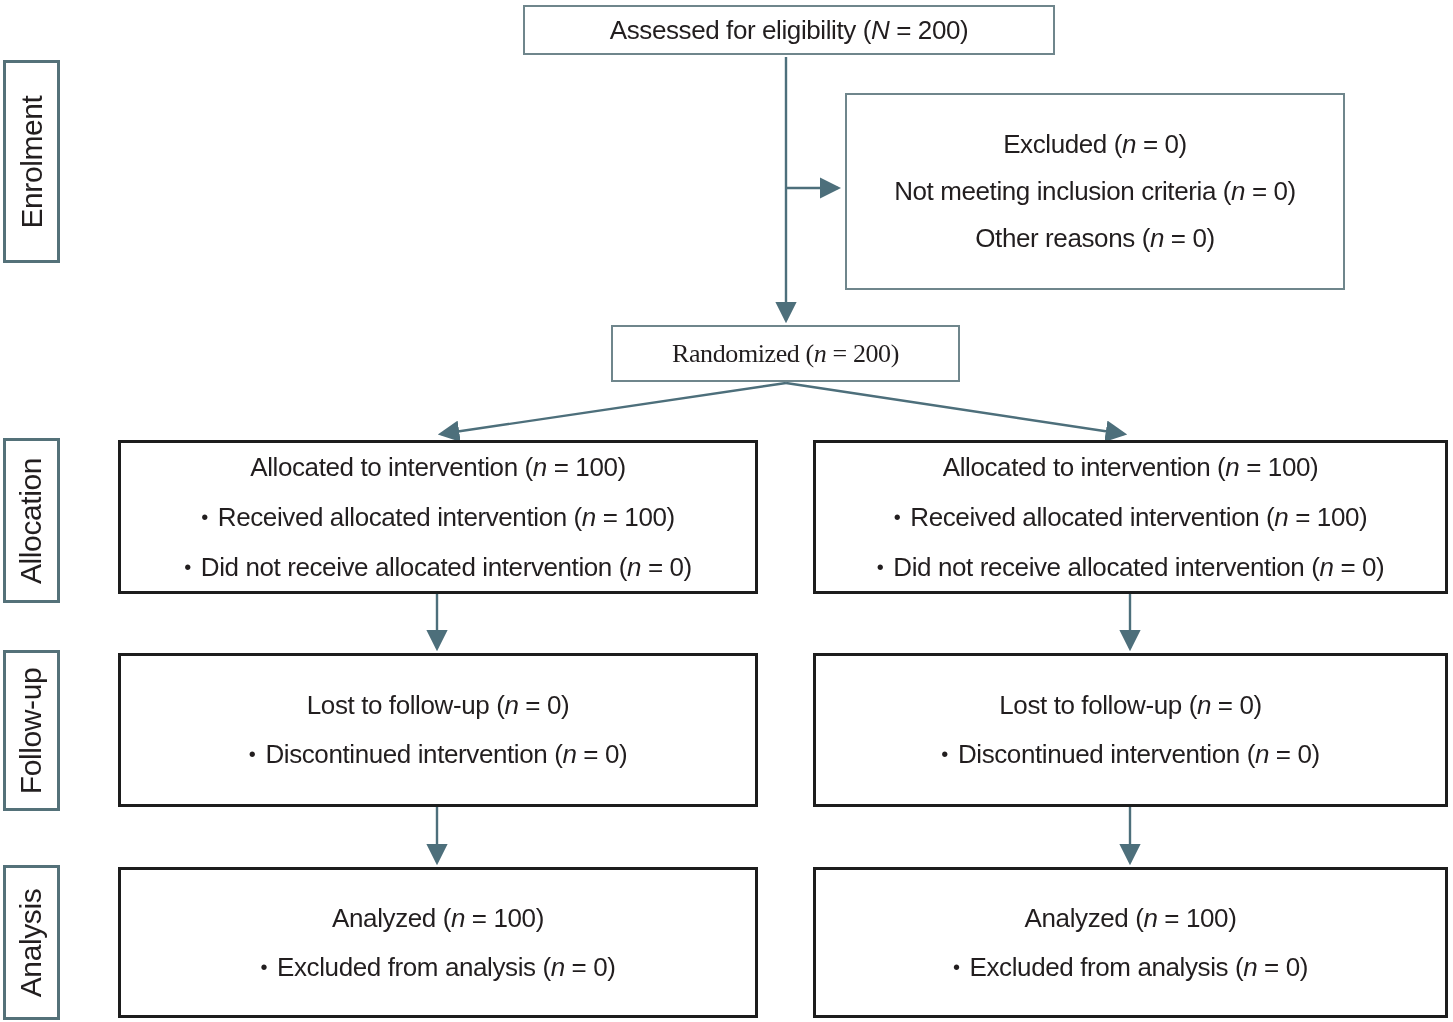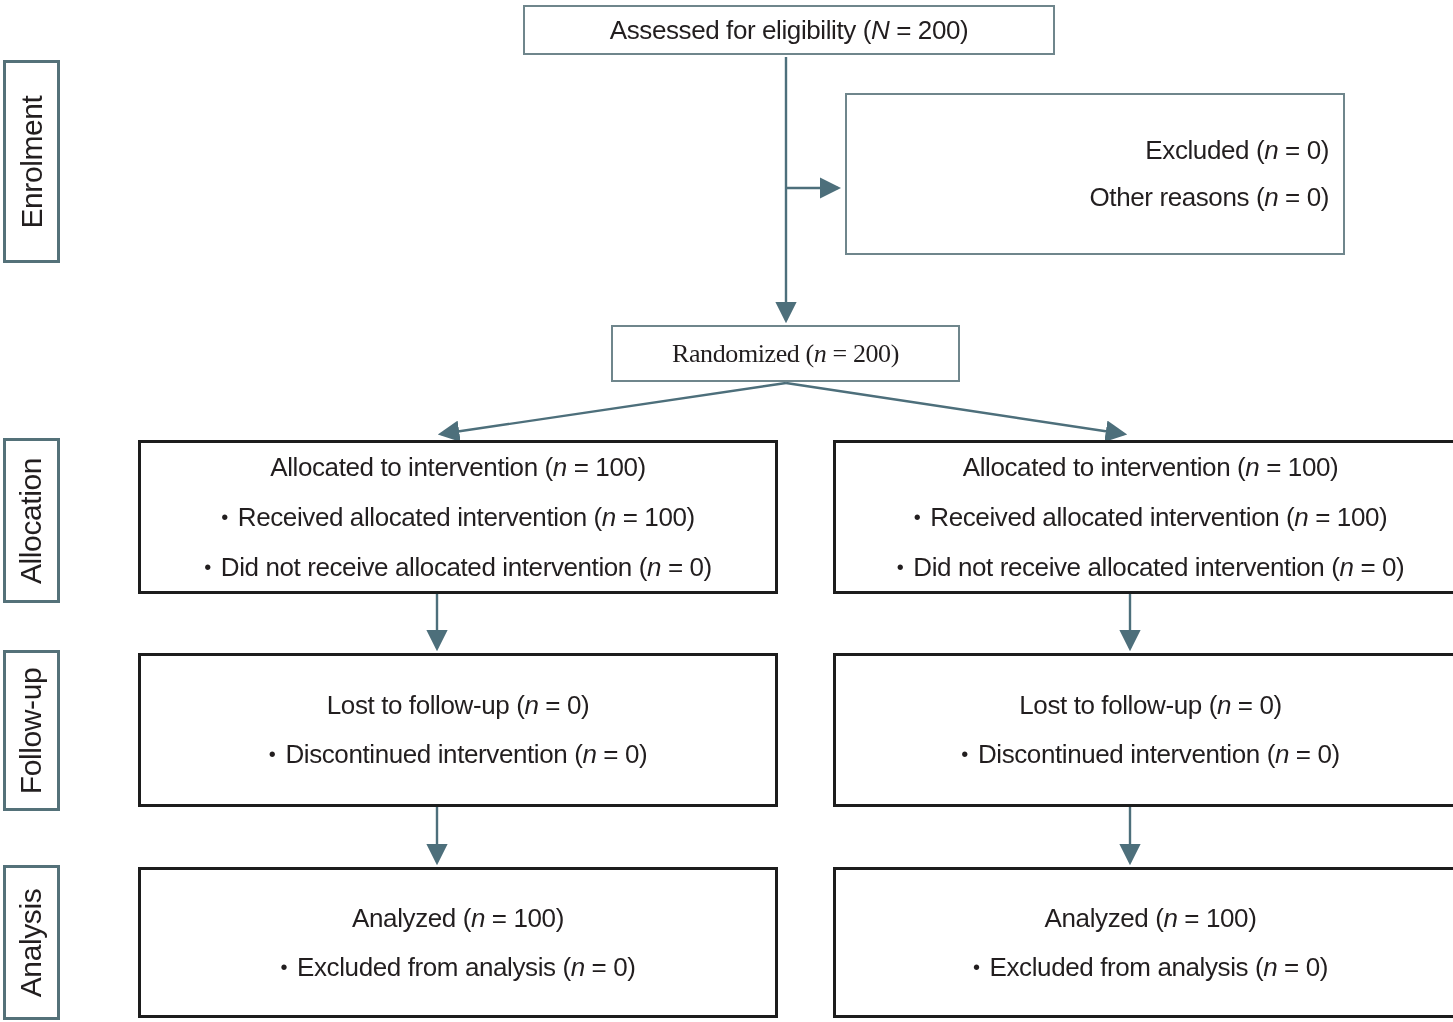--- a/index.html
+++ b/index.html
@@ -38,31 +38,31 @@
   .box {
     position: absolute;
     background: var(--bg);
     display: flex;
     flex-direction: column;
     justify-content: center;
     align-items: center;
     text-align: center;
     font-size: 26px;
     letter-spacing: -0.4px;
-    padding: 2px 14px;
+    padding: 2px 20px;
   }
   .box.flowbox { border: 2px solid var(--border-flow); }
-  .box.mainbox { border: 3px solid var(--border-dark); margin-left: 20px; }
+  .box.mainbox { border: 3px solid var(--border-dark); }
 
   .bline { line-height: 47px; white-space: nowrap; }
   .bline .dot { font-size: 20px; vertical-align: 2px; margin-right: 10px; }
   .bline i { font-style: italic; }
 
   #box-assessed   { left: 523px; top: 5px;   width: 532px; height: 50px; }
-  #box-excluded   { left: 845px; top: 93px;  width: 500px; height: 162px; align-items: flex-end; }
+  #box-excluded   { left: 845px; top: 93px;  width: 500px; height: 197px; }
   #box-randomized { left: 611px; top: 325px; width: 349px; height: 57px; font-family: Liberation Serif, serif; }
 
   #box-alloc-left     { left: 118px; top: 440px; width: 640px; height: 154px; }
   #box-alloc-right    { left: 813px; top: 440px; width: 635px; height: 154px; }
   #box-followup-left  { left: 118px; top: 653px; width: 640px; height: 154px; }
   #box-followup-right { left: 813px; top: 653px; width: 635px; height: 154px; }
   #box-analysis-left  { left: 118px; top: 867px; width: 640px; height: 151px; }
   #box-analysis-right { left: 813px; top: 867px; width: 635px; height: 151px; }
 
   #box-alloc-left .bline, #box-alloc-right .bline { line-height: 50px; }
@@ -120,20 +120,21 @@
   </div>
   <div class="stage-label" id="label-analysis">
     <span>Analysis</span>
   </div>
 
   <div class="box flowbox" id="box-assessed">
       <div class="bline">Assessed for eligibility (<i>N</i> = 200)</div>
     </div>
   <div class="box flowbox" id="box-excluded">
       <div class="bline">Excluded (<i>n</i> = 0)</div>
+      <div class="bline">Not meeting inclusion criteria (<i>n</i> = 0)</div>
       <div class="bline">Other reasons (<i>n</i> = 0)</div>
     </div>
   <div class="box flowbox" id="box-randomized">
       <div class="bline">Randomized (<i>n</i> = 200)</div>
     </div>
 
   <div class="box mainbox" id="box-alloc-left">
       <div class="bline">Allocated to intervention (<i>n</i> = 100)</div>
       <div class="bline bullet"><span class="dot">•</span>Received allocated intervention (<i>n</i> = 100)</div>
       <div class="bline bullet"><span class="dot">•</span>Did not receive allocated intervention (<i>n</i> = 0)</div>

